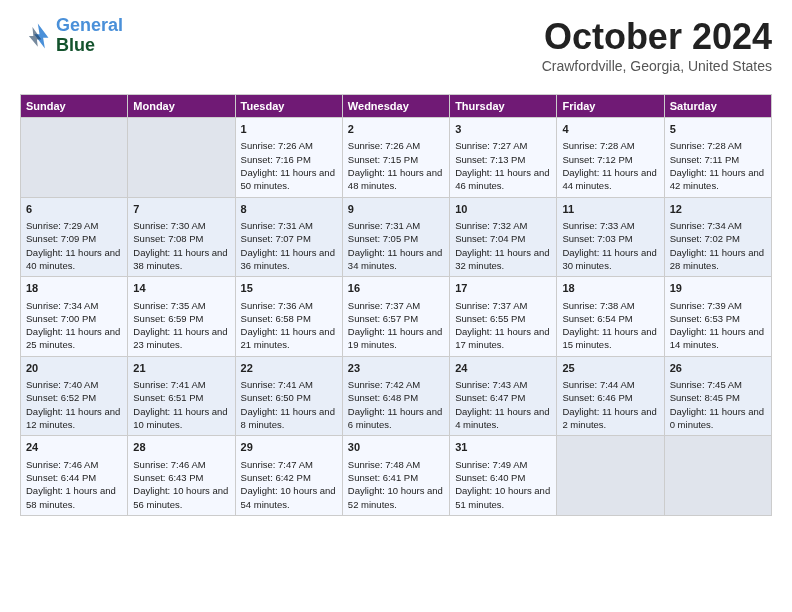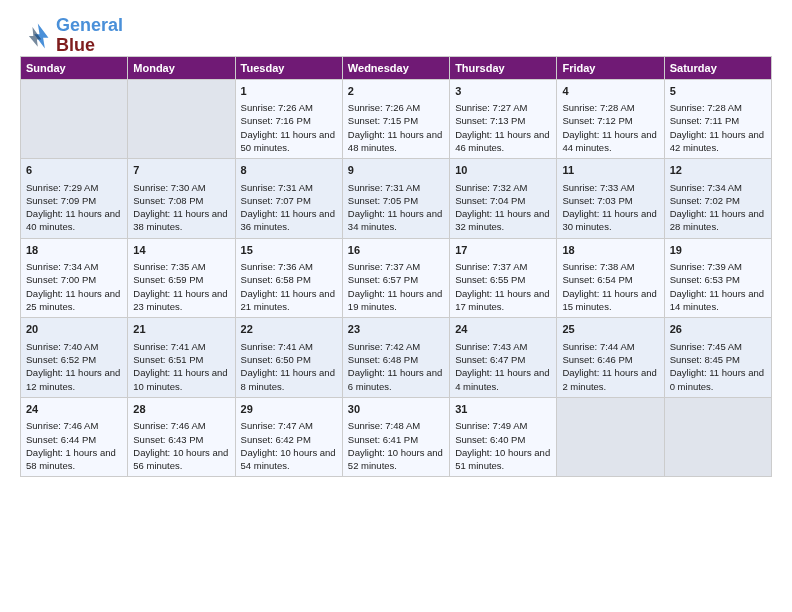--- a/index.html
+++ b/index.html
@@ -13,21 +13,21 @@
     .page {
       width: 792px;
       min-height: 612px;
       padding: 16px 20px 16px 20px;
       background: #fff;
     }
     .header {
       display: flex;
       justify-content: space-between;
       align-items: flex-start;
-      margin-bottom: 0;
+      margin-bottom: 20px;
     }
     .logo {
       display: flex;
       align-items: center;
     }
     .logo-text {
       font-size: 18px;
       font-weight: bold;
       color: #1a3a5c;
       line-height: 1.1;
@@ -98,22 +98,26 @@
 
 <div class="page">
   <div class="header">
     <div class="logo">
       <svg class="logo-icon" viewBox="0 0 36 36">
         <polygon points="20,4 32,20 26,20 28,32 16,16 22,16" fill="#4a90d9"></polygon>
         <polygon points="14,8 24,22 19,22 20,30 10,18 15,18" fill="#1a3a5c" opacity="0.6"></polygon>
       </svg>
       <div class="logo-text">
         <div><span>General</span></div>
-        <div><span style="color:#7f1d1d">Blue</span></div>
+        <div><span style="color:#14532d">Blue</span></div>
       </div>
+    </div>
+    <div class="title-block">
+      <div class="month-title">October 2024</div>
+      <div class="subtitle">Crawfordville, Georgia, United States</div>
     </div>
   </div>
 
   <table>
     <thead>
       <tr>
 
       <th>Sunday</th>
           <th>Monday</th>
           <th>Tuesday</th>

